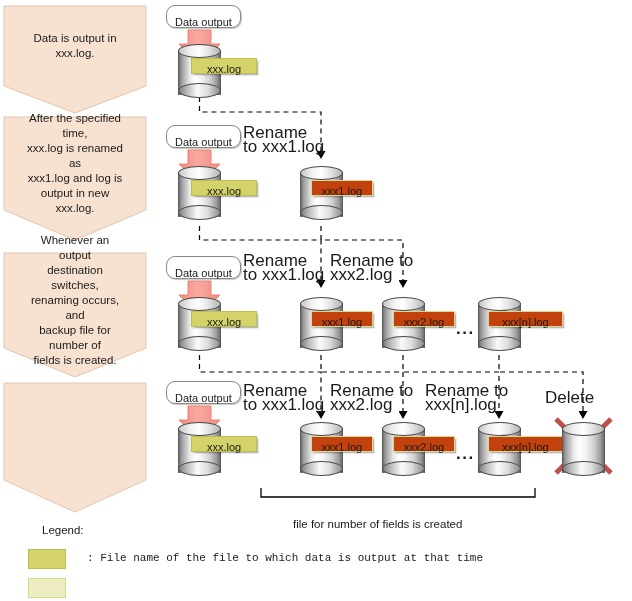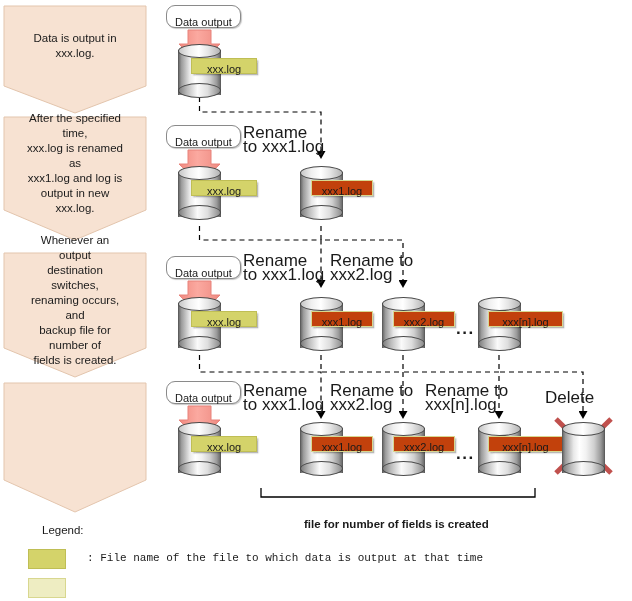--- a/index.html
+++ b/index.html
@@ -279,21 +279,21 @@
   </div>
 
   <div class="edgelbl" style="left:243px;top:384px;">Rename
 to xxx1.log</div>
   <div class="edgelbl" style="left:330px;top:384px;">Rename to
 xxx2.log</div>
   <div class="edgelbl" style="left:425px;top:384px;">Rename to
 xxx[n].log</div>
   <div class="edgelbl" style="left:545px;top:391px;">Delete</div>
 
-  <div class="caption" style="left:304px;top:518px;font-weight:bold;">file for number of fields is created</div>
+  <div class="caption" style="left:293px;top:518px;">file for number of fields is created</div>
 
   <div class="legend-title" style="left:14px;top:524px;margin-left:28px;">Legend:</div>
 
   <div class="legend-sw current" style="left:28px;top:549px;"></div>
   <div class="legend-txt" style="left:87px;top:552px;">: File name of the file to which data is output at that time</div>
 
   <div class="legend-sw past" style="left:28px;top:578px;"></div>
 
 </div>
 

